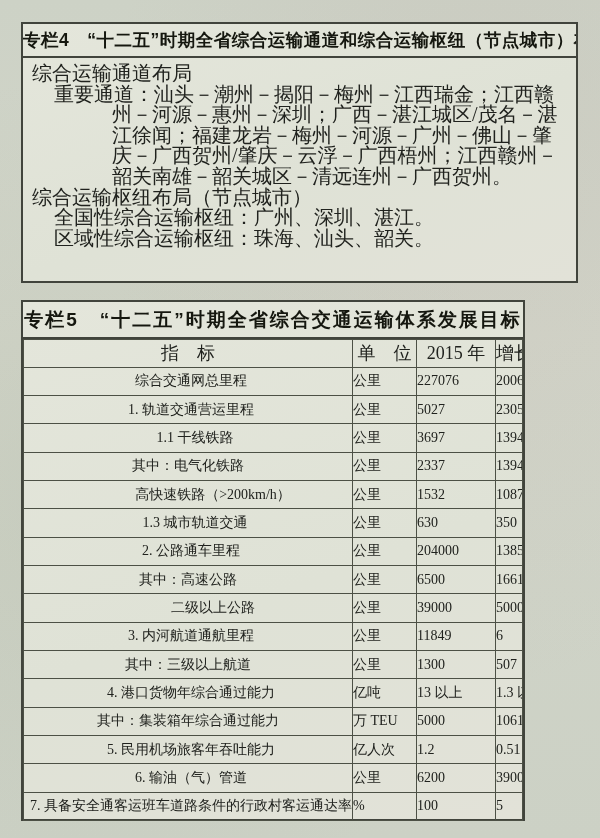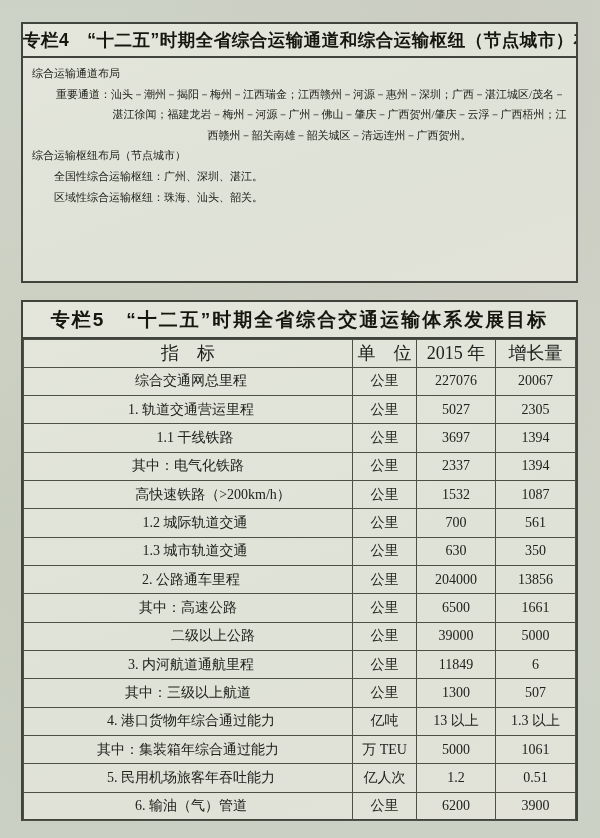--- a/index.html
+++ b/index.html
@@ -13,62 +13,62 @@
       linear-gradient(180deg,#cdd2c6 0%, #d2d5c9 40%, #ccd1c5 100%);
     overflow:hidden;
   }
   .panel{
     position:absolute;
     box-sizing:border-box;
     border:2px solid #41443c;
     background:linear-gradient(160deg,#e4e6db 0%, #dfe2d6 55%, #e2e2d8 100%);
   }
   #box4{left:21px;top:22px;width:557px;height:261px;}
-  #box5{left:21px;top:300px;width:557px;height:521px;}
+  #box5{left:21px;top:300px;width:504px;height:521px;}
   .panel-title{
     box-sizing:border-box;
     border-bottom:2px solid #41443c;
     text-align:center;
     font-family:"Liberation Sans", sans-serif;
     font-weight:bold;
     color:#15170f;
     white-space:nowrap;
     overflow:hidden;
   }
   #box4 .panel-title{height:34px;line-height:32px;font-size:17.5px;letter-spacing:0.5px;}
   #box5 .panel-title{height:37px;line-height:36px;font-size:19px;letter-spacing:2px;}
   .box-body{padding:5px 9px 0 9px;}
   .p{
-    font-size:11px;
+    font-size:20px;
     line-height:20.6px;
     color:#20221e;
     margin:0;
   }
   .lv0{margin-left:0;}
   .lv1{margin-left:22px;}
-  .hang{padding-left:58px;text-indent:-58px;text-align:center;}
+  .hang{padding-left:58px;text-indent:-58px;}
   table{
     width:100%;
     height:482px;
     border-collapse:collapse;
     table-layout:fixed;
     font-size:14px;
     color:#20221e;
   }
   td,th{
     border:1px solid #4c5045;
     padding:0;
     height:26.7px;
     vertical-align:middle;
     font-weight:normal;
     overflow:hidden;
     white-space:nowrap;
   }
   th{text-align:center;font-size:18px;}
-  td.c{text-align:center;}
+  td.c{text-align:left;}
   td.label{text-align:center;}
   .i0{padding-left:6px;}
   .i1{padding-left:14px;}
   .i2{}
   .i3{padding-left:50px;}
 </style>
 </head>
 <body>
 
 <div class="panel" id="box4">
@@ -124,26 +124,20 @@
           <td class="c">2337</td>
           <td class="c">1394</td>
         </tr>
         <tr>
           <td class="label i3">高快速铁路（&gt;200km/h）</td>
           <td class="c">公里</td>
           <td class="c">1532</td>
           <td class="c">1087</td>
         </tr>
         <tr>
-          <td class="label i1">1.2 城际轨道交通</td>
-          <td class="c">公里</td>
-          <td class="c">700</td>
-          <td class="c">561</td>
-        </tr>
-        <tr>
           <td class="label i1">1.3 城市轨道交通</td>
           <td class="c">公里</td>
           <td class="c">630</td>
           <td class="c">350</td>
         </tr>
         <tr>
           <td class="label i0">2. 公路通车里程</td>
           <td class="c">公里</td>
           <td class="c">204000</td>
           <td class="c">13856</td>
@@ -188,16 +182,22 @@
           <td class="label i0">5. 民用机场旅客年吞吐能力</td>
           <td class="c">亿人次</td>
           <td class="c">1.2</td>
           <td class="c">0.51</td>
         </tr>
         <tr>
           <td class="label i0">6. 输油（气）管道</td>
           <td class="c">公里</td>
           <td class="c">6200</td>
           <td class="c">3900</td>
+        </tr>
+        <tr>
+          <td class="label i0">7. 具备安全通客运班车道路条件的行政村客运通达率</td>
+          <td class="c">%</td>
+          <td class="c">100</td>
+          <td class="c">5</td>
         </tr>
       </tbody>
   </table>
 </div>
 
 </body></html>

